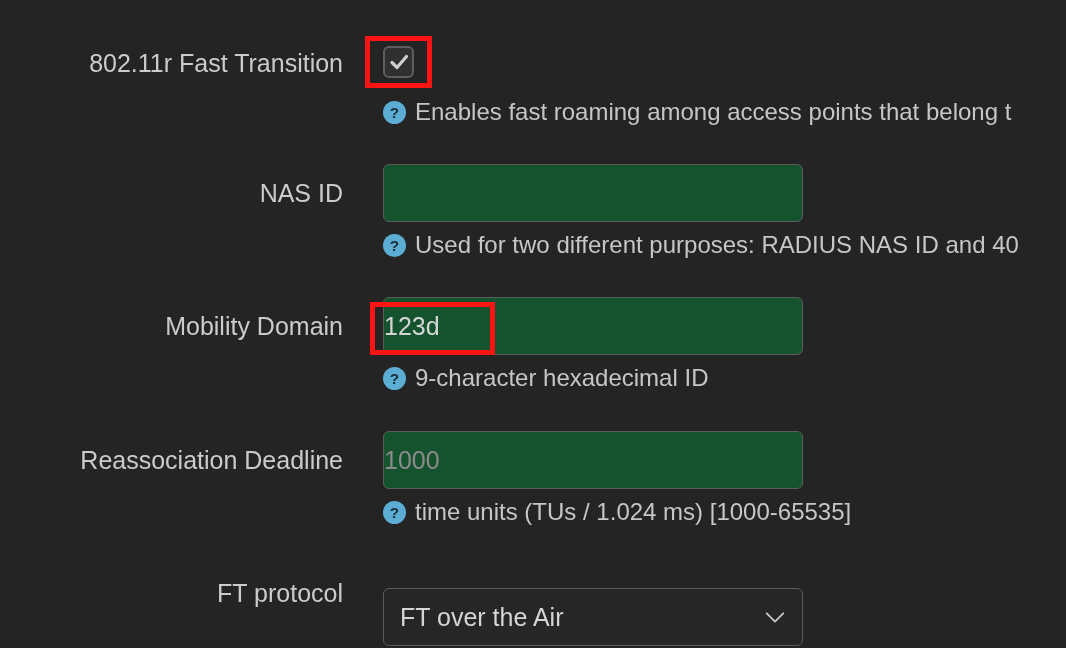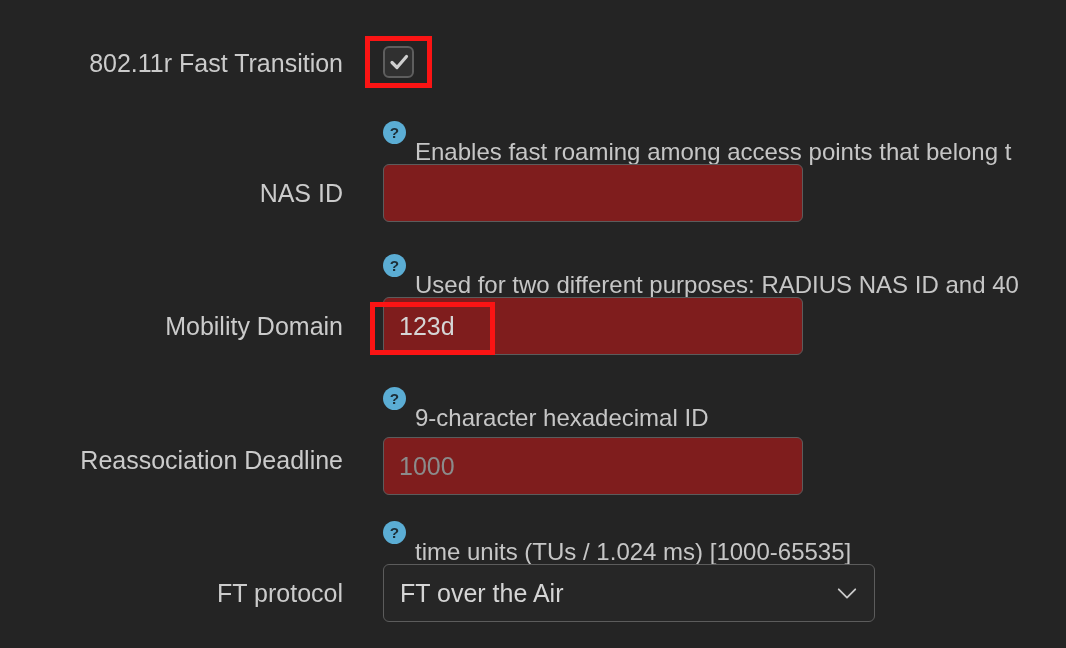--- a/index.html
+++ b/index.html
@@ -43,42 +43,43 @@
 
   .control {
     position: absolute;
     left: 383px;
   }
 
   .text-input {
     box-sizing: border-box;
     width: 420px;
     height: 58px;
-    background: #7f1d1d;
+    background: #14532d;
     border: 1px solid #5c5c5c;
     border-radius: 6px;
     color: #d5d5d5;
     font-family: "Liberation Sans", sans-serif;
     font-size: 25px;
-    padding: 0 15px;
+    padding: 0 0;
     outline: none;
   }
   .text-input::placeholder {
     color: #8b8b8b;
     opacity: 1;
   }
 
   .select-box {
     box-sizing: border-box;
     position: relative;
-    width: 492px;
+    width: 420px;
     height: 58px;
     background: #262626;
     border: 1px solid #5c5c5c;
     border-radius: 6px;
+    margin-top: 24px;
   }
   .select-value {
     position: absolute;
     left: 16px;
     top: 0;
     line-height: 56px;
     font-size: 25px;
     color: #d5d5d5;
     white-space: nowrap;
   }
@@ -117,21 +118,20 @@
   }
   .hint-icon {
     flex: 0 0 auto;
     width: 23px;
     height: 23px;
   }
   .hint-text {
     font-size: 24px;
     line-height: 28px;
     color: #c6c6c6;
-    margin-top: 40px;
   }
 
   .annot {
     position: absolute;
     box-sizing: border-box;
     border: 5px solid #fb1414;
     pointer-events: none;
   }
 </style>
 </head>
@@ -180,21 +180,21 @@
   <div class="hint" style="top:364px;">
     <svg class="hint-icon" viewBox="0 0 24 24">
       <circle cx="12" cy="12" r="12" fill="#5badd4"></circle>
       <text x="12" y="17.6" text-anchor="middle" font-family="Liberation Sans, sans-serif" font-size="16" font-weight="bold" fill="#1d2d36">?</text>
     </svg>
     <span class="hint-text">9-character hexadecimal ID</span>
   </div>
 
   <div class="row" style="top:445px;">
     <div class="field-label" style="top:0;">Reassociation Deadline</div>
-    <div class="control" style="top:-14px;margin-top:6px;">
+    <div class="control" style="top:-14px;">
       <input class="text-input" type="text" placeholder="1000" style="">
     </div>
   </div>
   <div class="hint" style="top:498px;">
     <svg class="hint-icon" viewBox="0 0 24 24">
       <circle cx="12" cy="12" r="12" fill="#5badd4"></circle>
       <text x="12" y="17.6" text-anchor="middle" font-family="Liberation Sans, sans-serif" font-size="16" font-weight="bold" fill="#1d2d36">?</text>
     </svg>
     <span class="hint-text">time units (TUs / 1.024 ms) [1000-65535]</span>
   </div>

